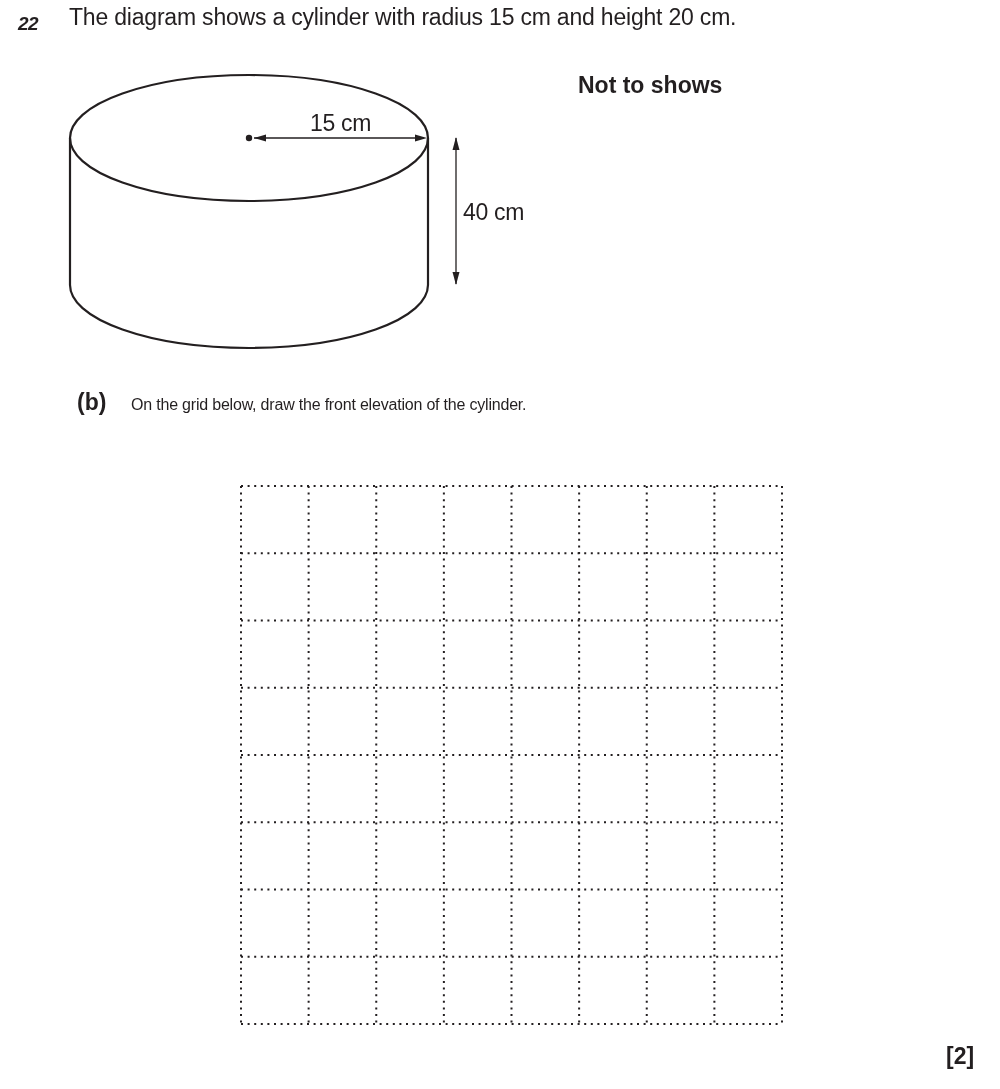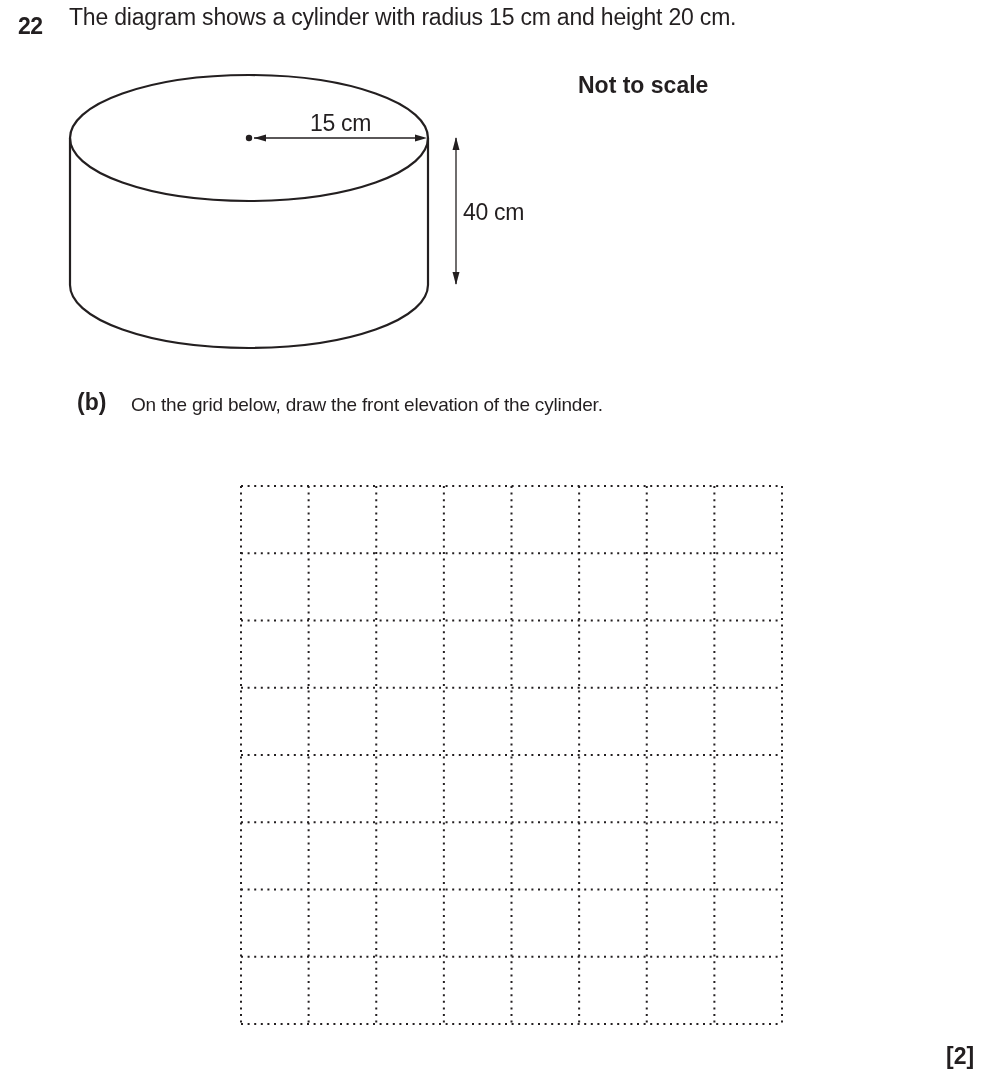--- a/index.html
+++ b/index.html
@@ -12,23 +12,24 @@
     height: 1089px;
     position: relative;
     overflow: hidden;
     font-family: "Liberation Sans", sans-serif;
     color: #231f20;
   }
   .q-number {
     position: absolute;
     left: 18px;
     top: 13px;
-    font-size: 23px;
+    font-size: 19px;
     font-weight: bold;
     letter-spacing: -0.5px;
+    font-style: italic;
   }
   .q-stem {
     position: absolute;
     left: 69px;
     top: 4px;
     font-size: 23px;
     letter-spacing: -0.2px;
   }
   .not-to-scale {
     position: absolute;
@@ -51,21 +52,21 @@
     position: absolute;
     left: 77px;
     top: 389px;
     font-size: 23px;
     font-weight: bold;
   }
   .part-text {
     position: absolute;
     left: 131px;
     top: 389px;
-    font-size: 19px;
+    font-size: 16px;
     line-height: 31px;
     letter-spacing: -0.2px;
   }
   .grid {
     position: absolute;
     left: 0;
     top: 0;
   }
   .marks {
     position: absolute;
@@ -73,21 +74,21 @@
     top: 1043px;
     font-size: 23px;
     font-weight: bold;
   }
 </style>
 </head>
 <body>
 
 <div class="q-number">22</div>
 <div class="q-stem">The diagram shows a cylinder with radius 15 cm and height 20 cm.</div>
-<div class="not-to-scale">Not to scale</div>
+<div class="not-to-scale">Not to shows</div>
 
 <svg class="diagram" width="1000" height="380" viewBox="0 0 1000 380">
   <g fill="none" stroke="#231f20" stroke-width="2.2">
 
     <ellipse cx="249" cy="138" rx="179" ry="63"></ellipse>
 
     <line x1="70" y1="138" x2="70" y2="285"></line>
     <line x1="428" y1="138" x2="428" y2="285"></line>
 
     <path d="M70 285 A179 63 0 0 0 428 285"></path>

